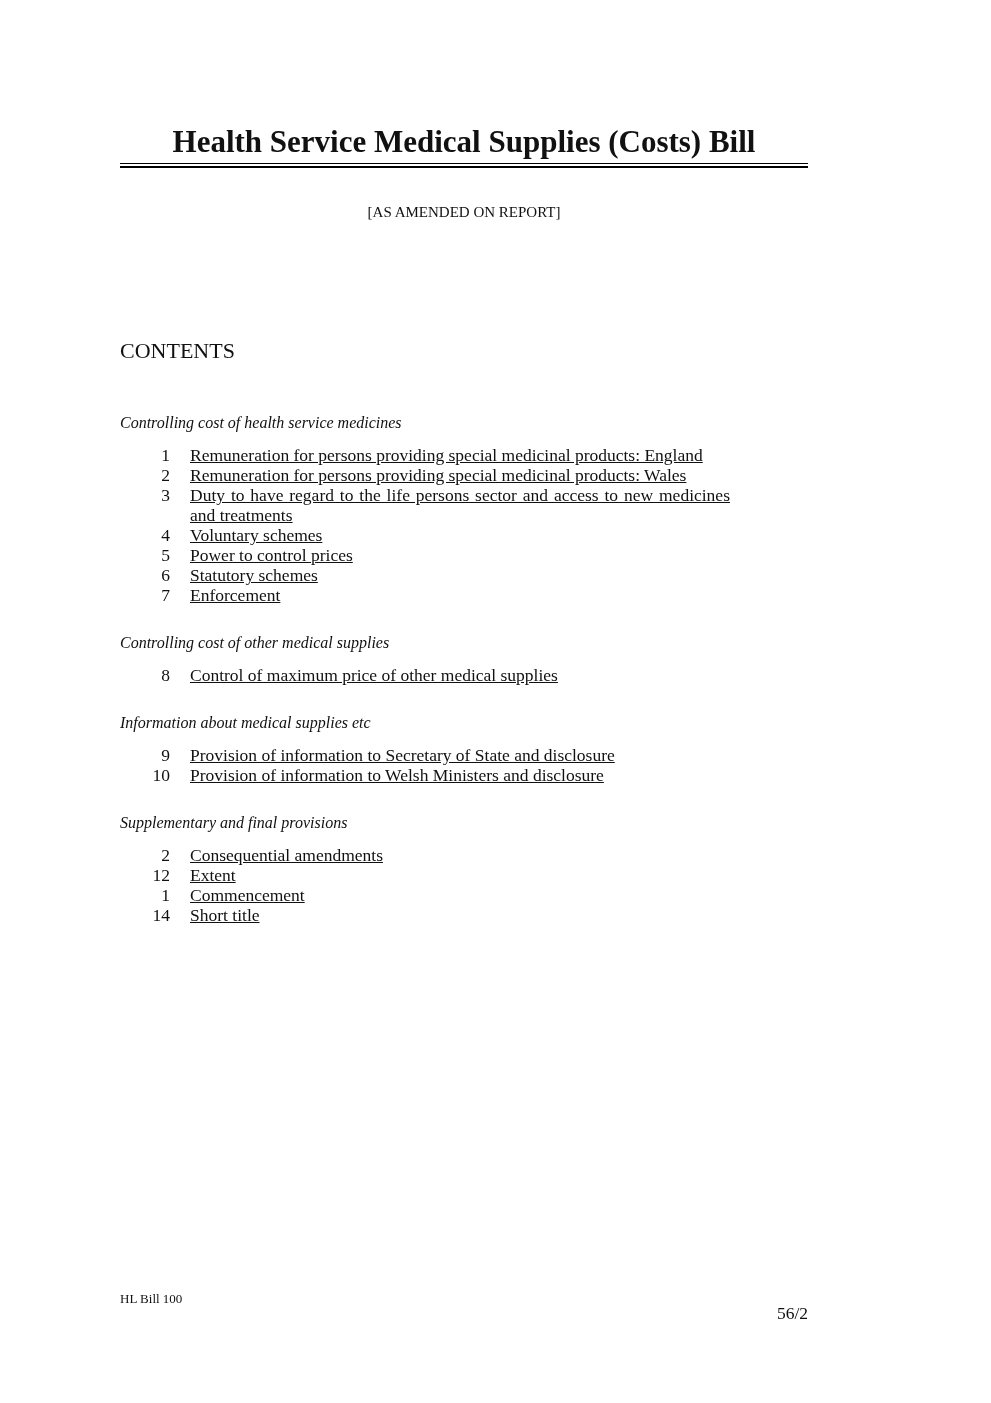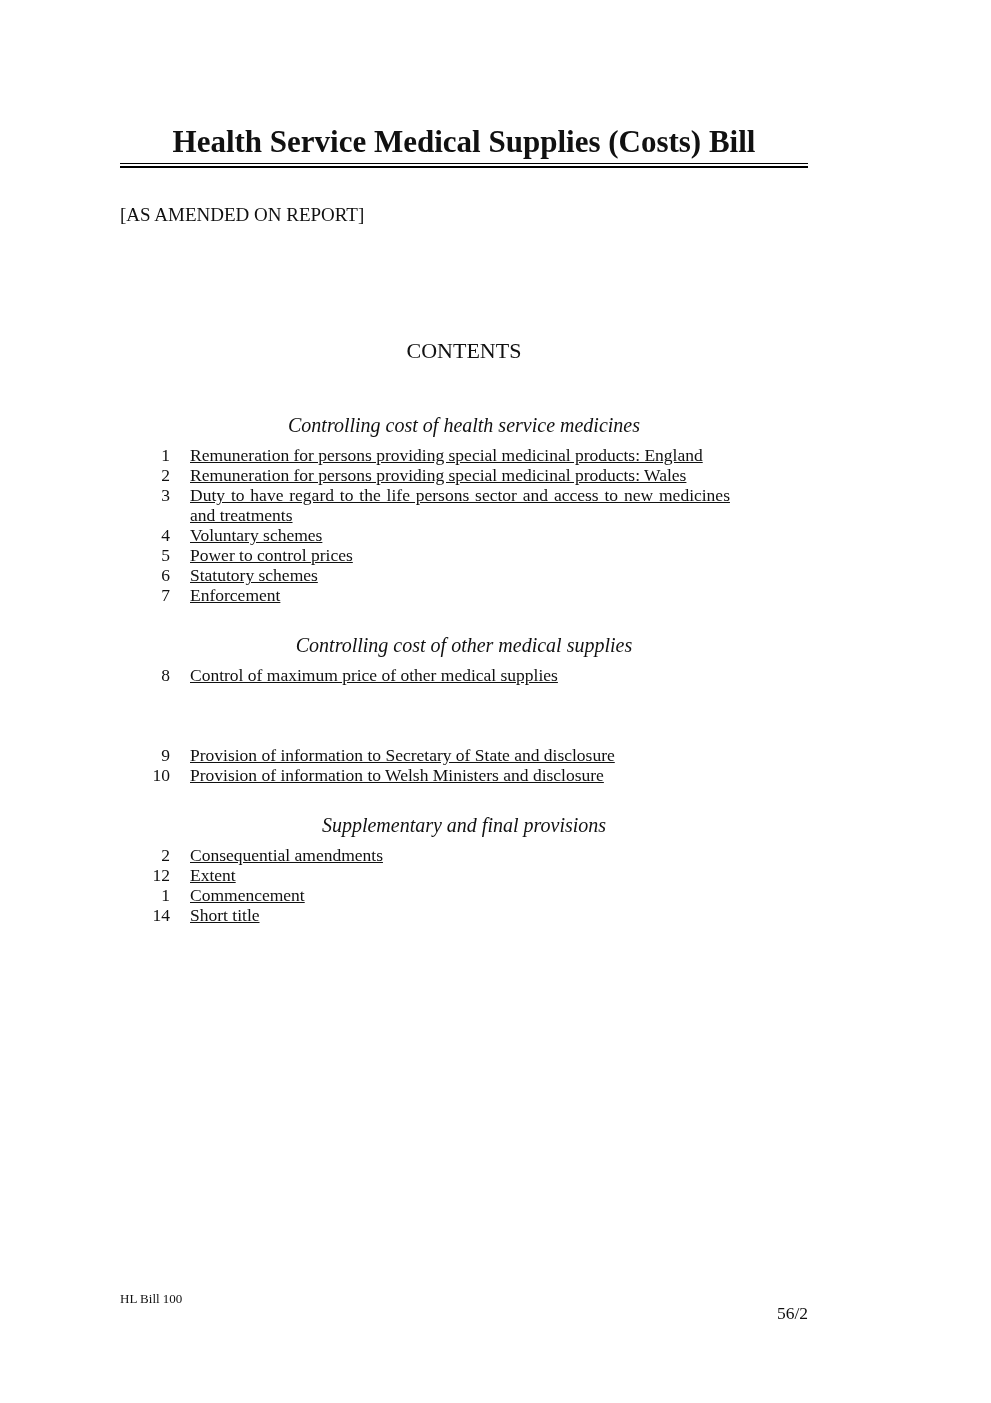--- a/index.html
+++ b/index.html
@@ -3,23 +3,23 @@
 <meta charset="utf-8">
 <style>
   html, body { margin:0; padding:0; background:#ffffff; }
   body { width:991px; height:1403px; position:relative; overflow:hidden;
          font-family:"Liberation Serif","DejaVu Serif",serif; color:#111; }
   .page { position:absolute; left:0; top:12px; width:787px; height:1403px; }
   .title { position:absolute; left:120px; width:688px; top:110px; text-align:center;
            font-size:31px; font-weight:bold; letter-spacing:0px; line-height:40px; }
   .rule-thin { position:absolute; left:120px; width:688px; top:151px; height:1px; background:#000; }
   .rule-thick { position:absolute; left:120px; width:688px; top:154px; height:2px; background:#000; }
-  .subtitle { position:absolute; left:120px; width:688px; top:192px; font-size:19px; }
-  .contents { position:absolute; left:120px; width:688px; top:326px; text-align:center; font-size:22px; }
-  .section-head { position:absolute; left:120px; width:688px; text-align:center; font-style:italic; font-size:20px; }
+  .subtitle { position:absolute; left:120px; width:688px; top:192px; text-align:center; font-size:15px; }
+  .contents { position:absolute; left:120px; width:688px; top:326px; text-align:left; font-size:22px; }
+  .section-head { position:absolute; left:120px; width:688px; font-style:italic; font-size:16px; }
   .item { position:absolute; left:140px; width:680px; font-size:17.5px; line-height:20px; }
   .item .num { position:absolute; left:0; width:30px; text-align:right; }
   .item .label { position:absolute; left:50px; width:620px;text-decoration:underline; }
   .footer-left { position:absolute; left:120px; top:1279px; font-size:13px; }
   .footer-right { position:absolute; left:700px; width:108px; text-align:right; top:1279px; font-size:17.5px;margin-top:12px; }
 </style>
 </head>
 <body>
 
 <div class="page">
@@ -61,20 +61,21 @@
     <span class="num">7</span>
     <span class="label">Enforcement</span>
   </div>
 
   <div class="section-head" style="top:622px">Controlling cost of other medical supplies</div>
   <div class="item" style="top:653px">
     <span class="num">8</span>
     <span class="label">Control of maximum price of other medical supplies</span>
   </div>
 
+  <div class="section-head" style="top:702px">Information about medical supplies etc</div>
   <div class="item" style="top:733px">
     <span class="num">9</span>
     <span class="label">Provision of information to Secretary of State and disclosure</span>
   </div>
   <div class="item" style="top:753px">
     <span class="num">10</span>
     <span class="label">Provision of information to Welsh Ministers and disclosure</span>
   </div>
 
   <div class="section-head" style="top:802px">Supplementary and final provisions</div>

